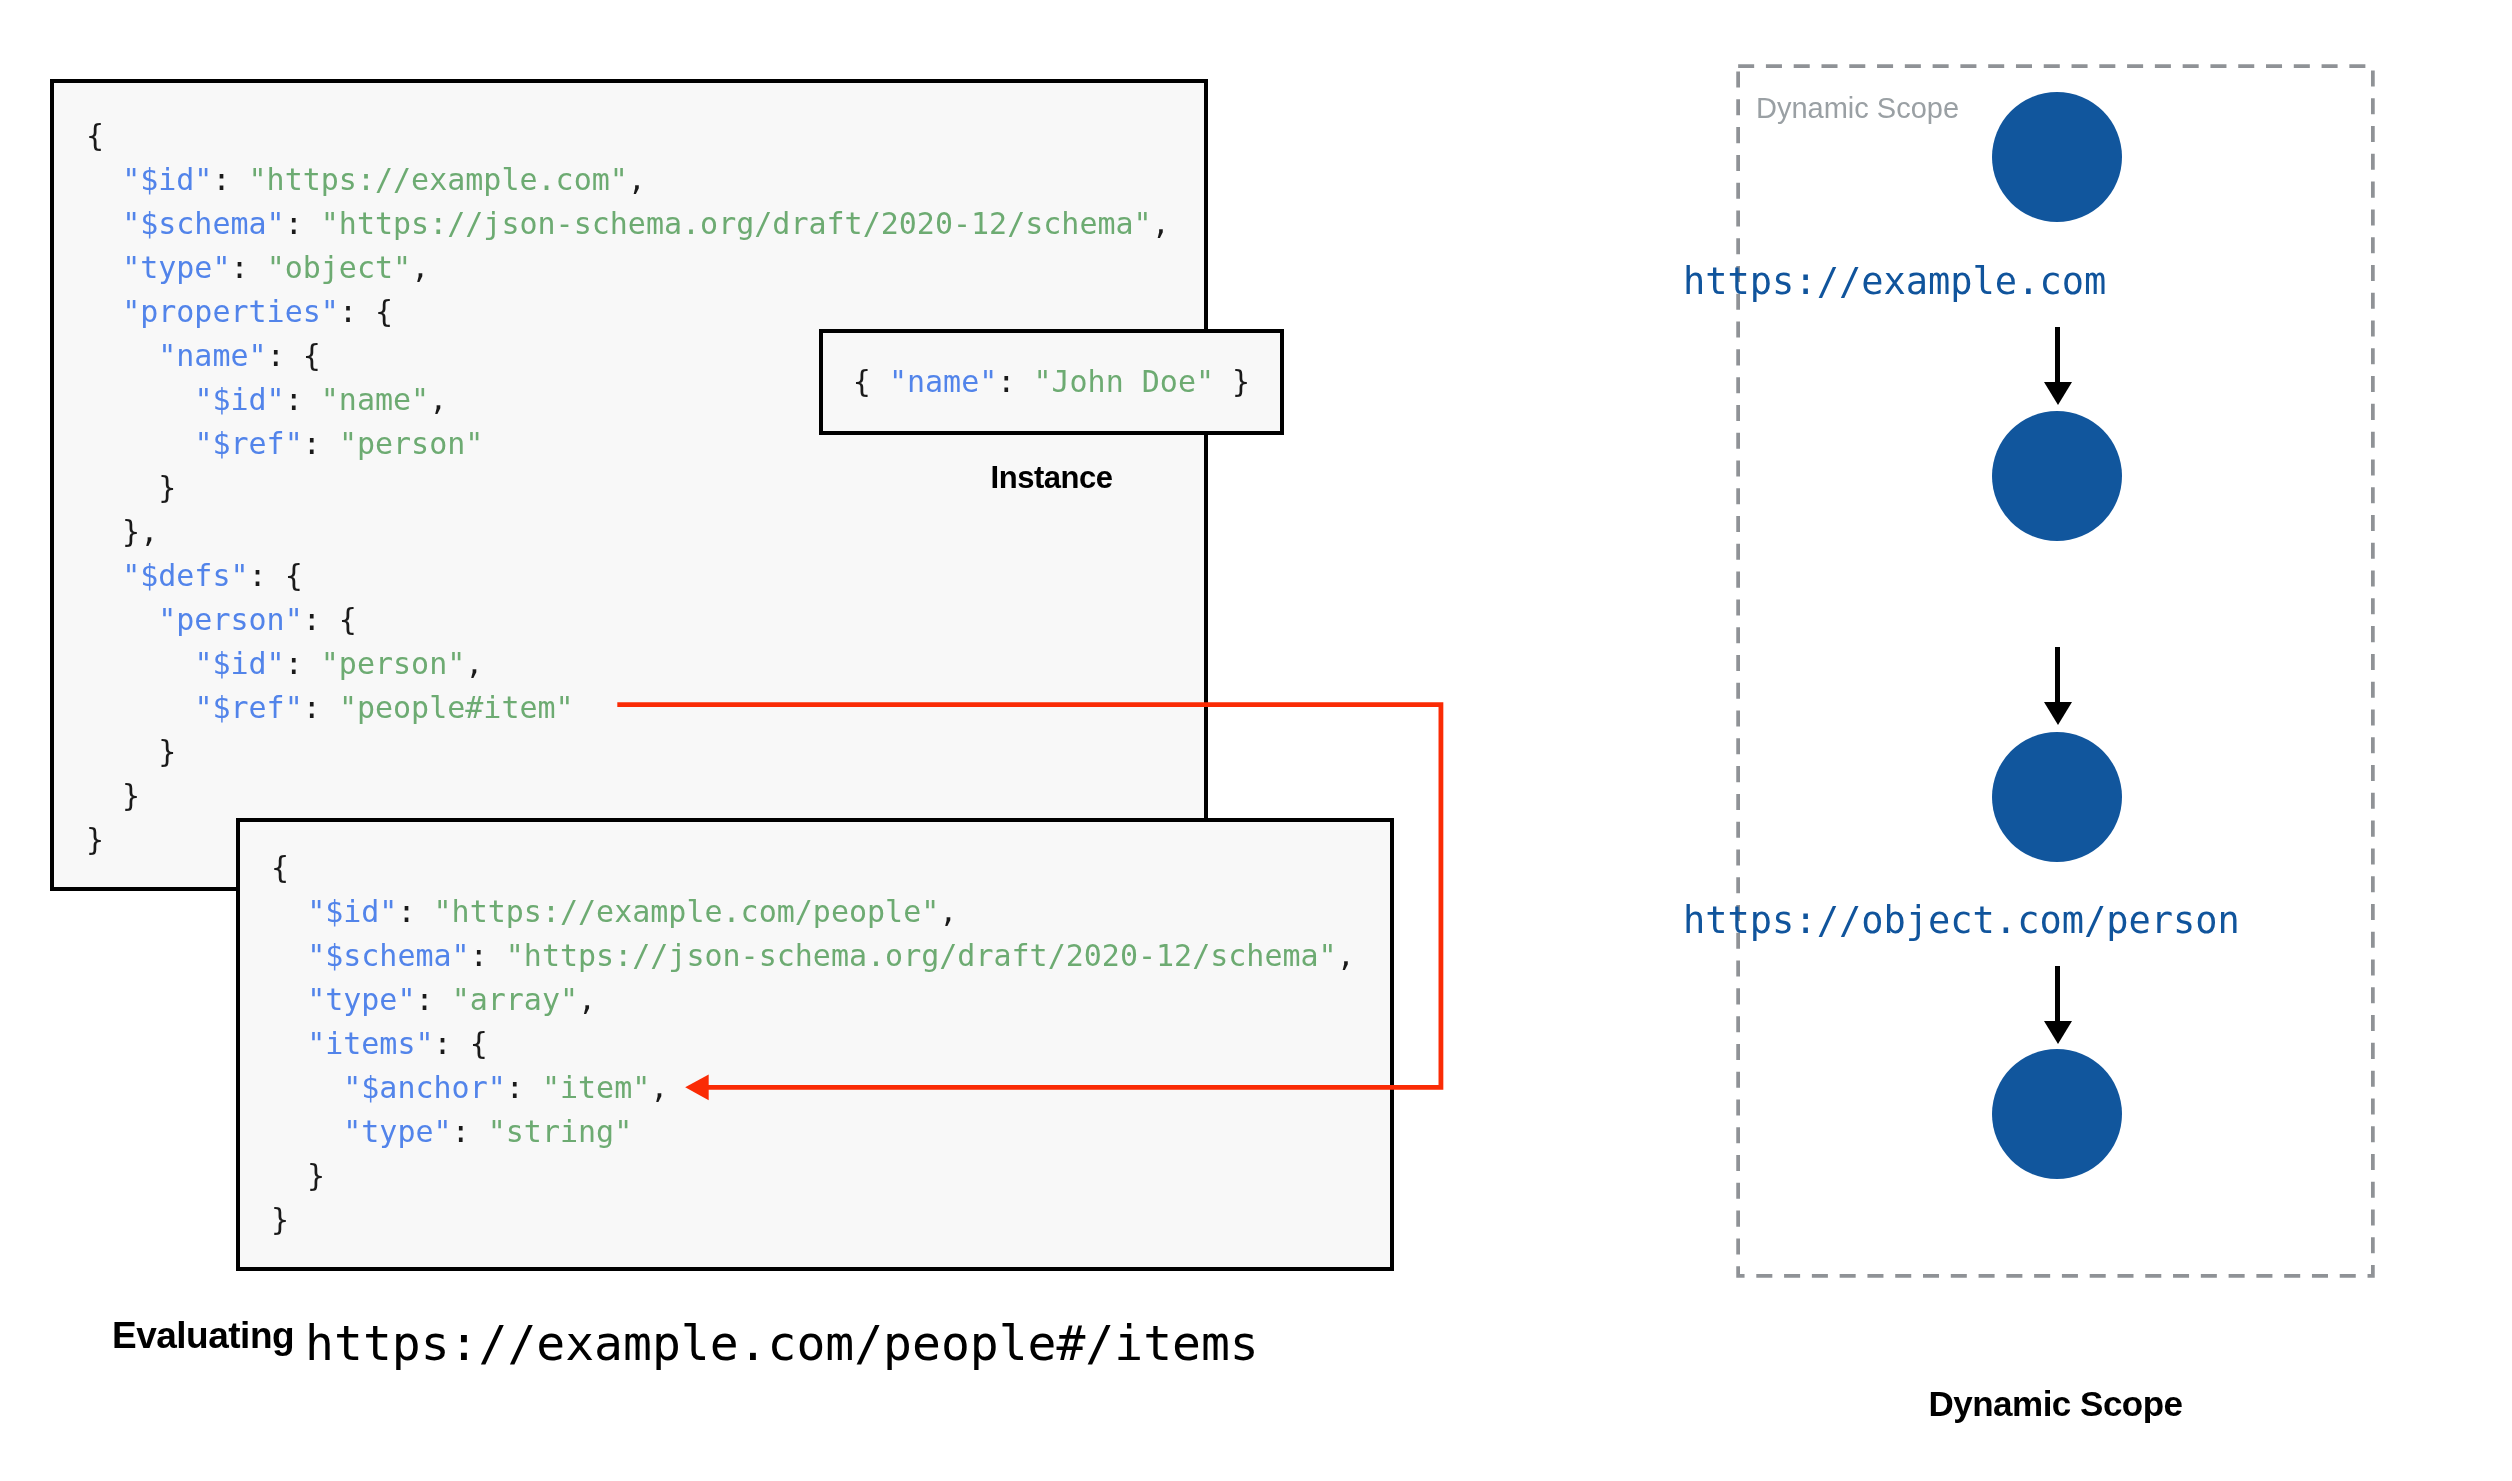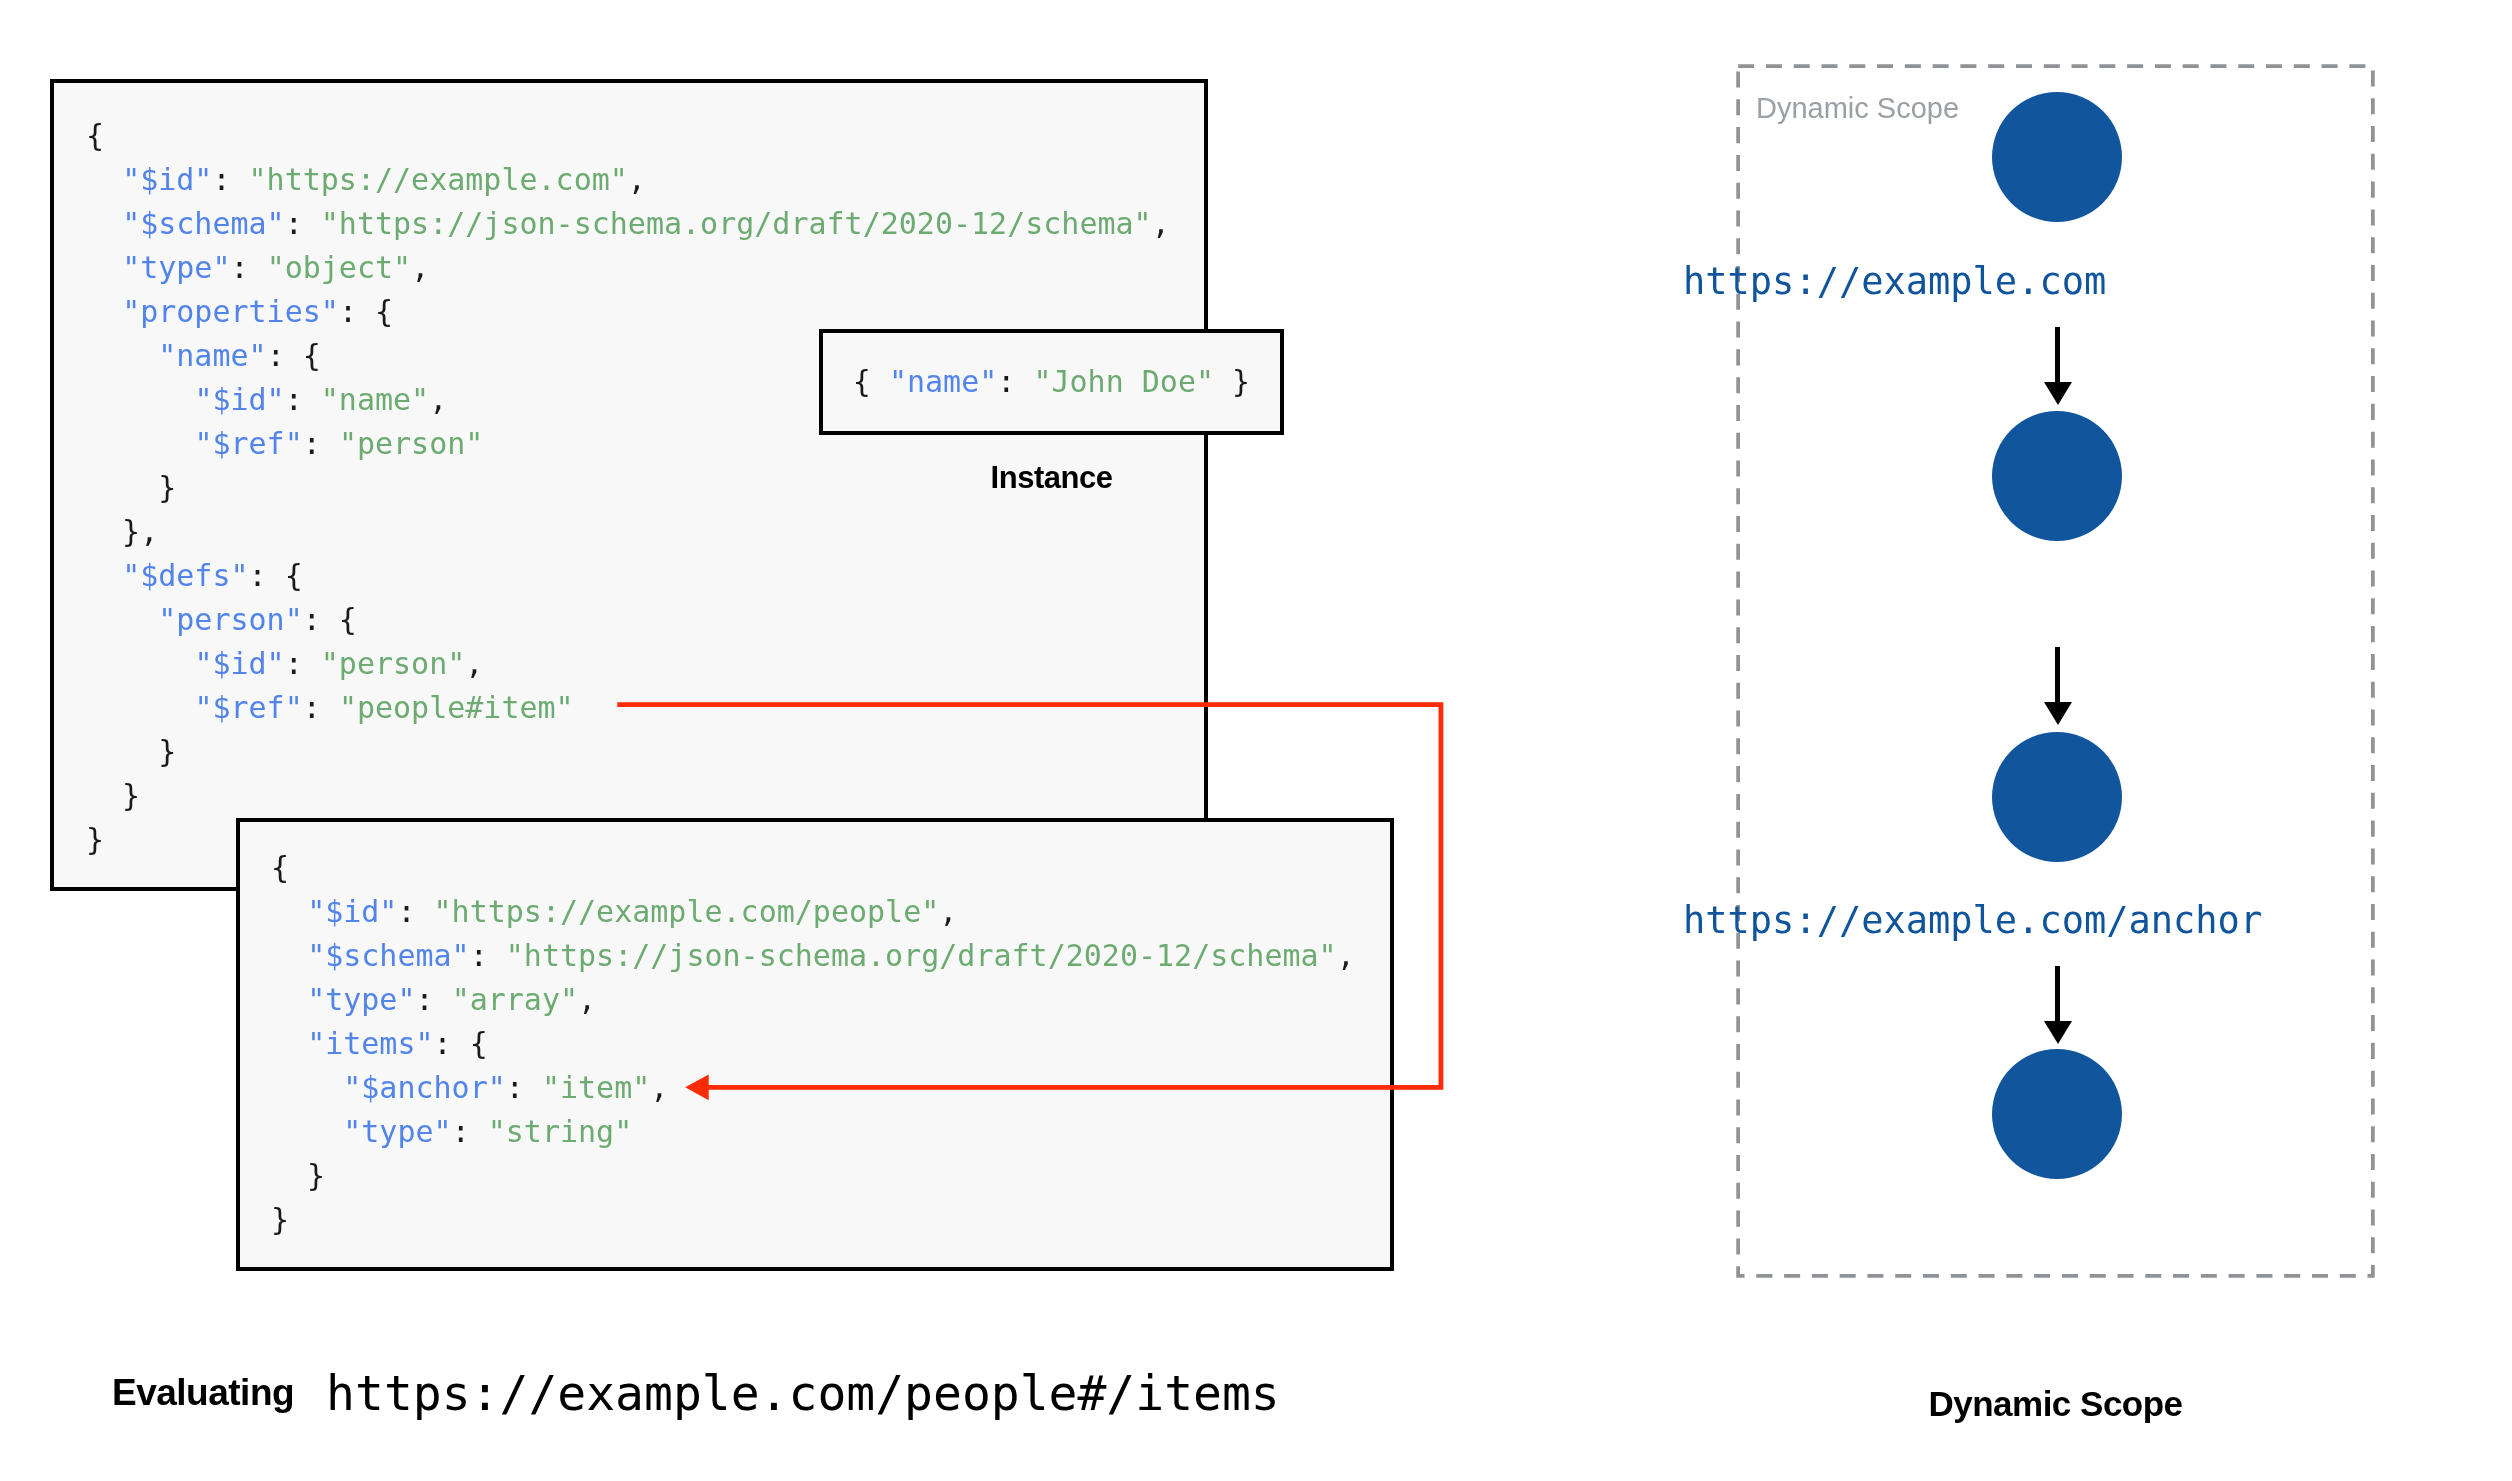--- a/index.html
+++ b/index.html
@@ -55,21 +55,21 @@
     display:flex;flex-direction:column;align-items:center;
   }
   .varrow .stem{width:4.3px;background:#000;flex:1;}
   .varrow .head{
     width:0;height:0;border-left:14.4px solid transparent;border-right:14.4px solid transparent;
     border-top:23.5px solid #000;
   }
 
   
   #footer-left{
-    position:absolute;left:112px;top:1365px;display:flex;align-items:center;gap:32px;z-index:4;
+    position:absolute;left:112px;top:1315px;display:flex;align-items:flex-start;gap:11px;z-index:4;
   }
   #footer-left .ev-label{font-weight:bold;font-size:37px;letter-spacing:-0.5px;}
   #footer-left .ev-uri{font-family:"DejaVu Sans Mono",monospace;font-size:48px;}
   #scope-caption{
     position:absolute;left:1736px;top:1384px;width:639px;text-align:center;z-index:4;
     font-weight:bold;font-size:35px;letter-spacing:-0.5px;
   }
 </style>
 </head>
 <body>
@@ -108,21 +108,21 @@
   </div>
 
   <div class="node-circle" style="top:411px"></div>
 
   <div class="varrow" style="top:647px;height:78px">
     <div class="stem"></div>
     <div class="head"></div>
   </div>
 
   <div class="node-circle" style="top:732px"></div>
-  <div class="node-url" style="top:899px">https://example.com/anchor</div>
+  <div class="node-url" style="top:899px">https://object.com/person</div>
 
   <div class="varrow" style="top:966px;height:78px">
     <div class="stem"></div>
     <div class="head"></div>
   </div>
 
   <div class="node-circle" style="top:1049px"></div>
 
   <div id="footer-left">
     <span class="ev-label">Evaluating</span>

